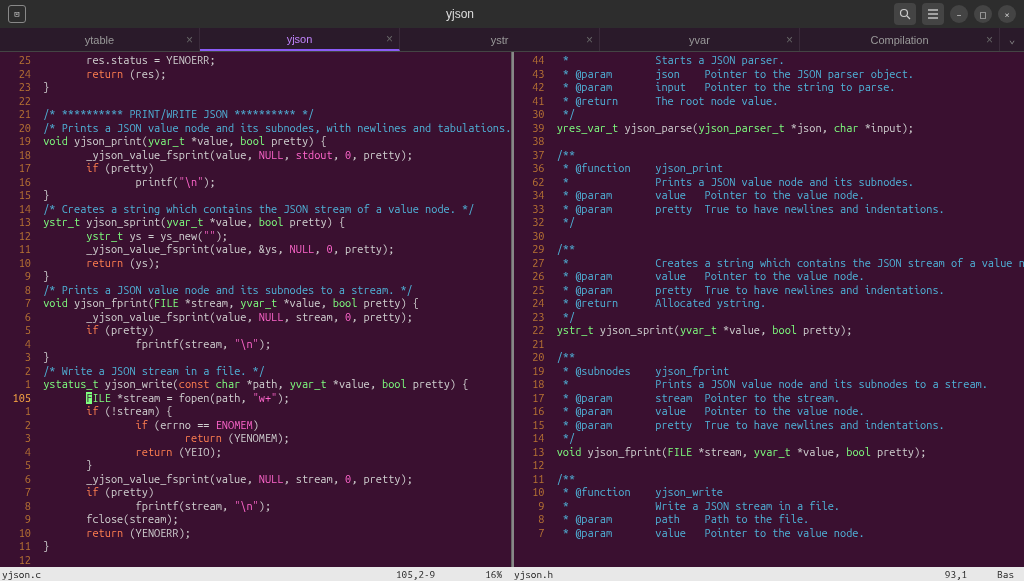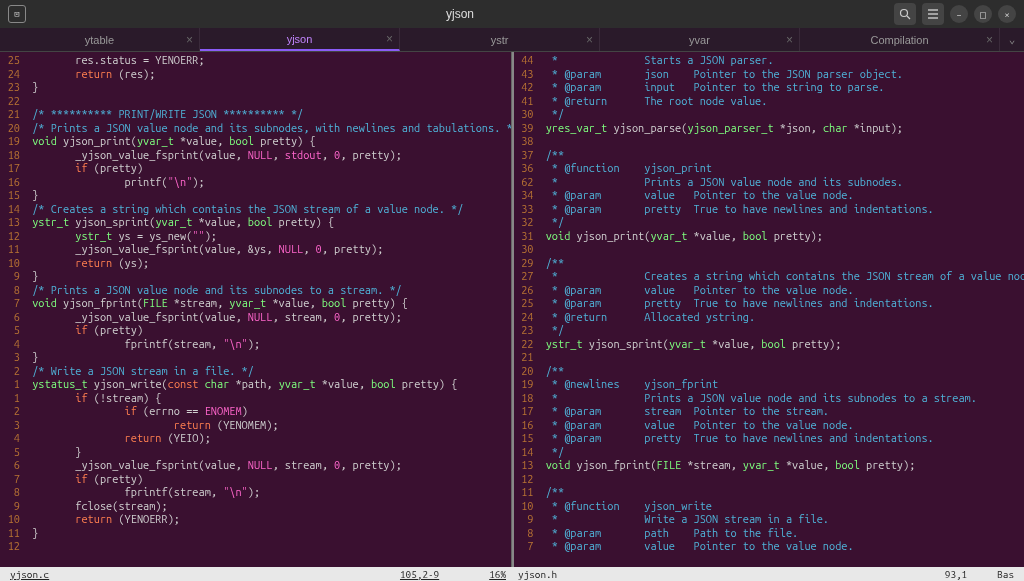--- a/index.html
+++ b/index.html
@@ -47,37 +47,37 @@
 }
 .tab.active { color:#c084fc; border-bottom:2px solid #8b5cf6; }
 .tab-close { position:absolute; right:6px; color:#666; cursor:pointer; font-size:12px;}
 .tab-chevron { width:24px; flex:0 0 24px; display:flex; align-items:center; justify-content:center; color:#888;}
 .editor-container {
   flex:1;
   display:flex;
   background:#3a1030;
   overflow:hidden;
 }
-.pane { flex:1; display:flex; flex-direction:column; position:relative; overflow:hidden;}
+.pane { flex:1; display:flex; flex-direction:column; position:relative; overflow:hidden;margin-left:11px;}
 .pane-left { border-right:1px solid #666; }
 .code-area { flex:1; overflow:hidden; padding-top:2px;}
 .line { display:flex; height:13.5px; line-height:13.5px; white-space:pre; }
 .gutter { width:26px; text-align:right; padding-right:6px; color:#b87333; flex-shrink:0;}
 .gutter.hl { color:#ffaa44;}
 .content { flex:1; }
 .vsplit { width:2px; background:#888;}
 .statusbar {
   height:14px;
   background:#e8e8e8;
   color:#222;
   display:flex;
   font-size:10px;
   align-items:center;
 }
-.status-left { flex:1; padding-left:10px; display:flex; gap:20px;text-decoration:underline;}
+.status-left { flex:1; padding-left:2px; display:flex; gap:20px;}
 .status-right { flex:1; padding-left:2px; display:flex;justify-content:flex-end;}
 .sl-file { flex:0 0 auto; }
 .sl-pos { margin-left:auto; margin-right:30px;}
 .sl-pct { margin-right:10px;}
 
 .kw { color:#ff7f50; }           
 .ty { color:#7fff7f; }
 .st { color:#ff66cc; }           
 .nu { color:#ff66cc; }           
 .co { color:#4fb3d9; }
@@ -165,20 +165,21 @@
         <div class="line"><div class="gutter">10</div><div class="content">        <span class="kw">return</span> (ys);</div></div>
         <div class="line"><div class="gutter">9</div><div class="content"> }</div></div>
         <div class="line"><div class="gutter">8</div><div class="content"> <span class="co">/* Prints a JSON value node and its subnodes to a stream. */</span></div></div>
         <div class="line"><div class="gutter">7</div><div class="content"> <span class="ty">void</span> yjson_fprint(<span class="ty">FILE</span> *stream, <span class="ty">yvar_t</span> *value, <span class="ty">bool</span> pretty) {</div></div>
         <div class="line"><div class="gutter">6</div><div class="content">        _yjson_value_fsprint(value, <span class="mc">NULL</span>, stream, <span class="nu">0</span>, pretty);</div></div>
         <div class="line"><div class="gutter">5</div><div class="content">        <span class="kw">if</span> (pretty)</div></div>
         <div class="line"><div class="gutter">4</div><div class="content">                fprintf(stream, <span class="st">"\n"</span>);</div></div>
         <div class="line"><div class="gutter">3</div><div class="content"> }</div></div>
         <div class="line"><div class="gutter">2</div><div class="content"> <span class="co">/* Write a JSON stream in a file. */</span></div></div>
         <div class="line"><div class="gutter">1</div><div class="content"> <span class="ty">ystatus_t</span> yjson_write(<span class="kw">const</span> <span class="ty">char</span> *path, <span class="ty">yvar_t</span> *value, <span class="ty">bool</span> pretty) {</div></div>
+        <div class="line"><div class="gutter hl">105</div><div class="content">        <span class="cursor">F</span><span class="ty">ILE</span> *stream = fopen(path, <span class="st">"w+"</span>);</div></div>
         <div class="line"><div class="gutter">1</div><div class="content">        <span class="kw">if</span> (!stream) {</div></div>
         <div class="line"><div class="gutter">2</div><div class="content">                <span class="kw">if</span> (errno == <span class="mc">ENOMEM</span>)</div></div>
         <div class="line"><div class="gutter">3</div><div class="content">                        <span class="kw">return</span> (YENOMEM);</div></div>
         <div class="line"><div class="gutter">4</div><div class="content">                <span class="kw">return</span> (YEIO);</div></div>
         <div class="line"><div class="gutter">5</div><div class="content">        }</div></div>
         <div class="line"><div class="gutter">6</div><div class="content">        _yjson_value_fsprint(value, <span class="mc">NULL</span>, stream, <span class="nu">0</span>, pretty);</div></div>
         <div class="line"><div class="gutter">7</div><div class="content">        <span class="kw">if</span> (pretty)</div></div>
         <div class="line"><div class="gutter">8</div><div class="content">                fprintf(stream, <span class="st">"\n"</span>);</div></div>
         <div class="line"><div class="gutter">9</div><div class="content">        fclose(stream);</div></div>
         <div class="line"><div class="gutter">10</div><div class="content">        <span class="kw">return</span> (YENOERR);</div></div>
@@ -195,32 +196,31 @@
         <div class="line"><div class="gutter">41</div><div class="content"> <span class="co"> * @return      The root node value.</span></div></div>
         <div class="line"><div class="gutter">30</div><div class="content"> <span class="co"> */</span></div></div>
         <div class="line"><div class="gutter">39</div><div class="content"> <span class="ty">yres_var_t</span> yjson_parse(<span class="ty">yjson_parser_t</span> *json, <span class="ty">char</span> *input);</div></div>
         <div class="line"><div class="gutter">38</div><div class="content"></div></div>
         <div class="line"><div class="gutter">37</div><div class="content"> <span class="co">/**</span></div></div>
         <div class="line"><div class="gutter">36</div><div class="content"> <span class="co"> * @function    yjson_print</span></div></div>
         <div class="line"><div class="gutter">62</div><div class="content"> <span class="co"> *              Prints a JSON value node and its subnodes.</span></div></div>
         <div class="line"><div class="gutter">34</div><div class="content"> <span class="co"> * @param       value   Pointer to the value node.</span></div></div>
         <div class="line"><div class="gutter">33</div><div class="content"> <span class="co"> * @param       pretty  True to have newlines and indentations.</span></div></div>
         <div class="line"><div class="gutter">32</div><div class="content"> <span class="co"> */</span></div></div>
-        <div class="line"><div class="gutter">31</div><div class="content"> <span class="ty">void</span> yjson_print(<span class="ty">yvar_t</span> *value, <span class="ty">bool</span> pretty);</div></div>
         <div class="line"><div class="gutter">30</div><div class="content"></div></div>
         <div class="line"><div class="gutter">29</div><div class="content"> <span class="co">/**</span></div></div>
         <div class="line"><div class="gutter">27</div><div class="content"> <span class="co"> *              Creates a string which contains the JSON stream of a value node.</span></div></div>
         <div class="line"><div class="gutter">26</div><div class="content"> <span class="co"> * @param       value   Pointer to the value node.</span></div></div>
         <div class="line"><div class="gutter">25</div><div class="content"> <span class="co"> * @param       pretty  True to have newlines and indentations.</span></div></div>
         <div class="line"><div class="gutter">24</div><div class="content"> <span class="co"> * @return      Allocated ystring.</span></div></div>
         <div class="line"><div class="gutter">23</div><div class="content"> <span class="co"> */</span></div></div>
         <div class="line"><div class="gutter">22</div><div class="content"> <span class="ty">ystr_t</span> yjson_sprint(<span class="ty">yvar_t</span> *value, <span class="ty">bool</span> pretty);</div></div>
         <div class="line"><div class="gutter">21</div><div class="content"></div></div>
         <div class="line"><div class="gutter">20</div><div class="content"> <span class="co">/**</span></div></div>
-        <div class="line"><div class="gutter">19</div><div class="content"> <span class="co"> * @newlines    yjson_fprint</span></div></div>
+        <div class="line"><div class="gutter">19</div><div class="content"> <span class="co"> * @subnodes    yjson_fprint</span></div></div>
         <div class="line"><div class="gutter">18</div><div class="content"> <span class="co"> *              Prints a JSON value node and its subnodes to a stream.</span></div></div>
         <div class="line"><div class="gutter">17</div><div class="content"> <span class="co"> * @param       stream  Pointer to the stream.</span></div></div>
         <div class="line"><div class="gutter">16</div><div class="content"> <span class="co"> * @param       value   Pointer to the value node.</span></div></div>
         <div class="line"><div class="gutter">15</div><div class="content"> <span class="co"> * @param       pretty  True to have newlines and indentations.</span></div></div>
         <div class="line"><div class="gutter">14</div><div class="content"> <span class="co"> */</span></div></div>
         <div class="line"><div class="gutter">13</div><div class="content"> <span class="ty">void</span> yjson_fprint(<span class="ty">FILE</span> *stream, <span class="ty">yvar_t</span> *value, <span class="ty">bool</span> pretty);</div></div>
         <div class="line"><div class="gutter">12</div><div class="content"></div></div>
         <div class="line"><div class="gutter">11</div><div class="content"> <span class="co">/**</span></div></div>
         <div class="line"><div class="gutter">10</div><div class="content"> <span class="co"> * @function    yjson_write</span></div></div>
         <div class="line"><div class="gutter">9</div><div class="content"> <span class="co"> *              Write a JSON stream in a file.</span></div></div>

